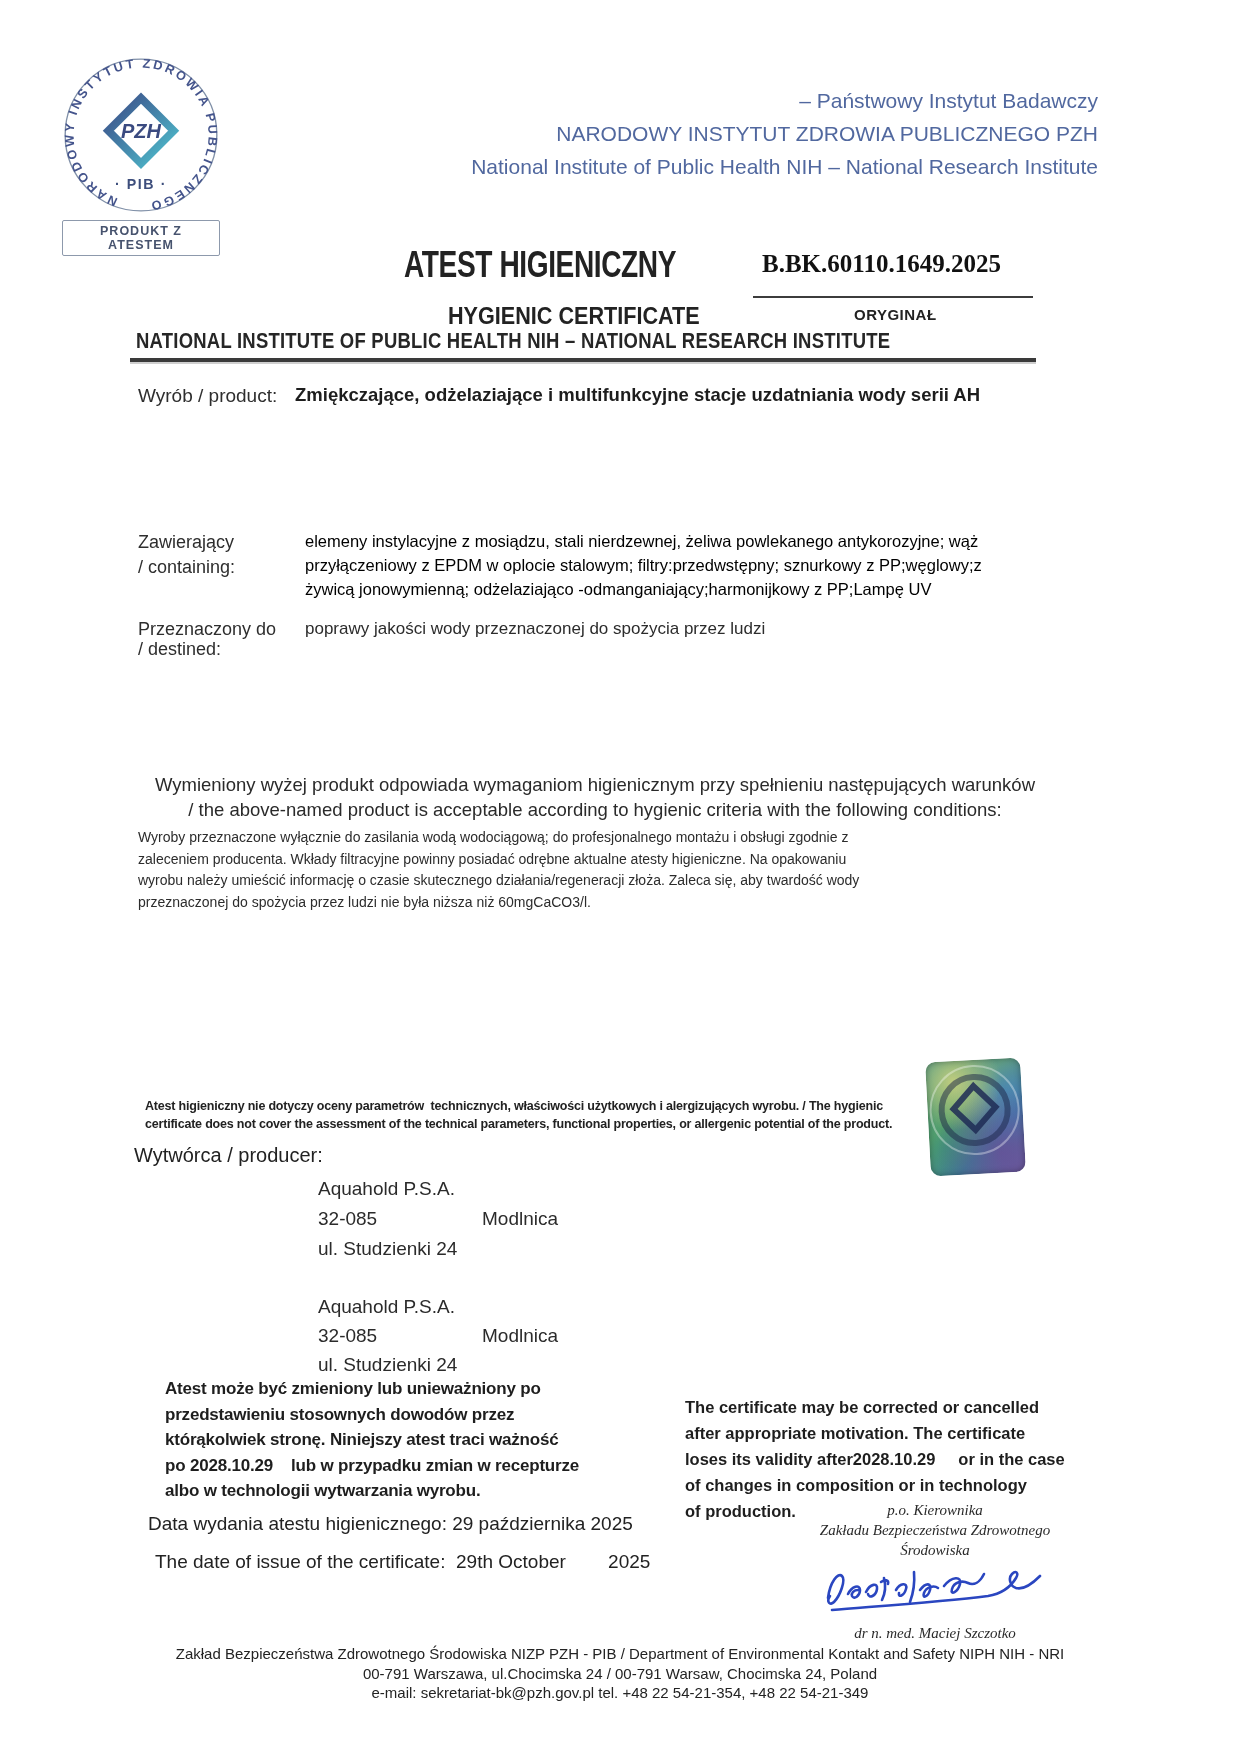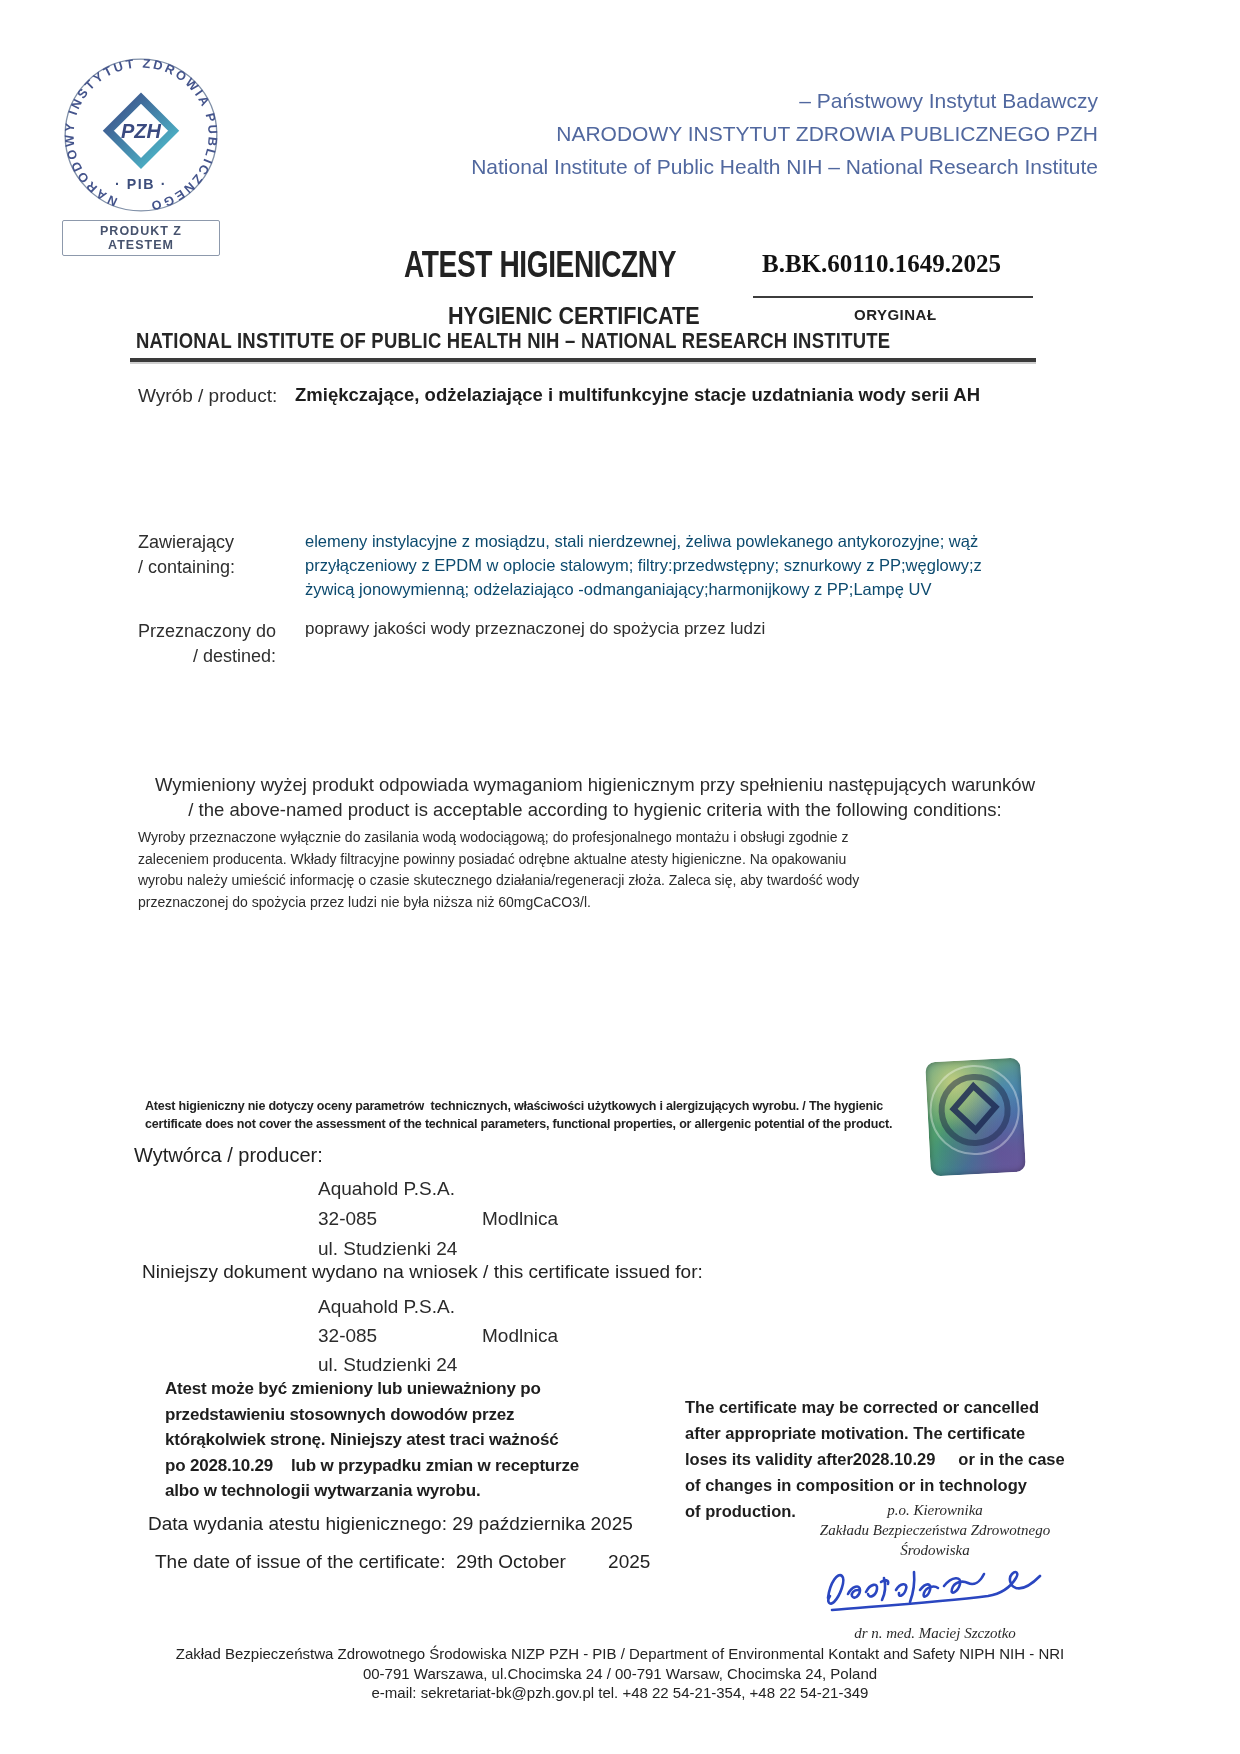--- a/index.html
+++ b/index.html
@@ -26,22 +26,22 @@
     transform:scaleX(.9);transform-origin:left;white-space:nowrap;}
   #inst-en{left:136px;top:328px;font-size:22.5px;font-weight:bold;color:#262626;
     transform:scaleX(.82);transform-origin:left;white-space:nowrap;letter-spacing:.3px;}
   #rule{left:130px;top:358px;width:906px;height:3.5px;background:#3a3a3a;box-shadow:0 2px 0 #cfcfcf;}
 
   
   .row-label{color:#2e2e2e;}
   #prod-label{left:138px;top:385px;font-size:19px;}
   #prod-value{left:295px;top:384px;font-size:18.5px;font-weight:bold;color:#1d1d1d;white-space:nowrap;}
   #cont-label{left:138px;top:530px;font-size:18px;line-height:25px;}
-  #cont-value{left:305px;top:529px;width:765px;font-size:16.5px;line-height:24px;color:#0c4a6e;}
-  #dest-label{left:138px;top:619px;font-size:18px;line-height:25px;text-align:right;}
+  #cont-value{left:305px;top:529px;width:765px;font-size:16.5px;line-height:24px;color:#000000;}
+  #dest-label{left:138px;top:619px;font-size:18px;line-height:20px;}
   #dest-value{left:305px;top:619px;font-size:17px;color:#2c2c2c;}
 
   
   #intro{left:140px;top:772px;width:910px;text-align:center;font-size:18.5px;line-height:25px;color:#2a2a2a;}
   #conds{left:138px;top:827px;width:975px;font-size:14px;line-height:21.5px;color:#2c2c2c;}
 
   
   #disclaimer{left:145px;top:1097px;width:840px;font-size:12.5px;font-weight:bold;letter-spacing:-.2px;
     line-height:18px;color:#222;}
 
@@ -152,21 +152,20 @@
   </div>
 
   <div id="holo" class="abs">
     <svg width="95" height="114" viewBox="0 0 95 114">
       <circle cx="47" cy="50" r="33" fill="none" stroke="rgba(25,35,70,.5)" stroke-width="6"></circle>
       <path d="M47,26 L68,48 L47,70 L26,48 Z" fill="none" stroke="#1e2c55" stroke-width="6" opacity=".85"></path>
       <circle cx="47" cy="50" r="44" fill="none" stroke="rgba(255,255,255,.35)" stroke-width="2"></circle>
     </svg>
   </div>
 
-  <div id="issued-lbl" class="abs">Niniejszy dokument wydano na wniosek / this certificate issued for:</div>
   <div id="addr2" class="abs">
     <div>Aquahold P.S.A.</div>
     <div>
       <span class="postal">32-085</span><span>Modlnica</span>
     </div>
     <div>ul. Studzienki 24</div>
   </div>
 
   <div id="val-pl" class="abs pre">Atest może być zmieniony lub unieważniony po
 przedstawieniu stosownych dowodów przez

